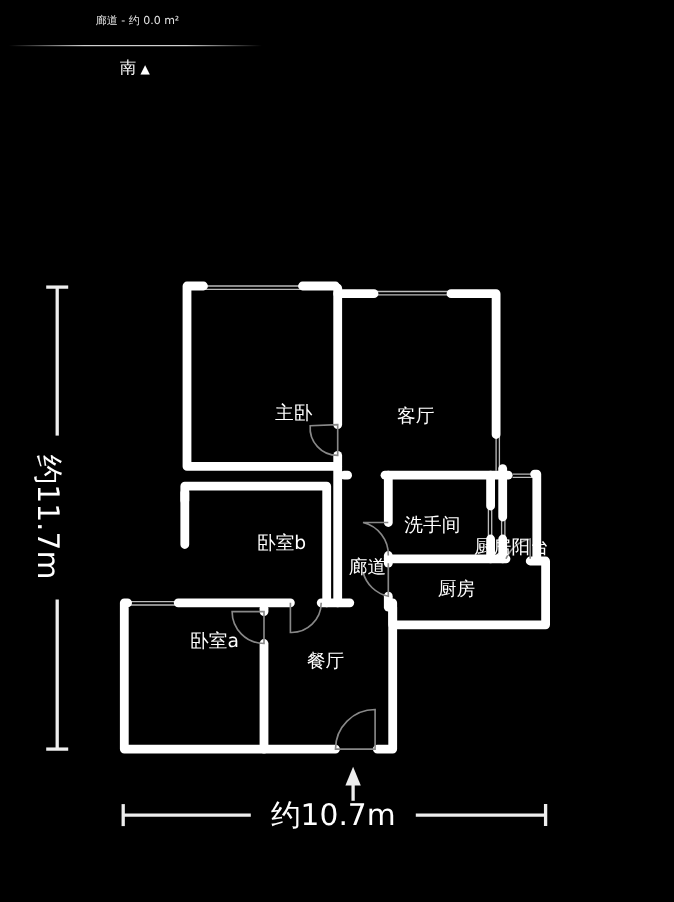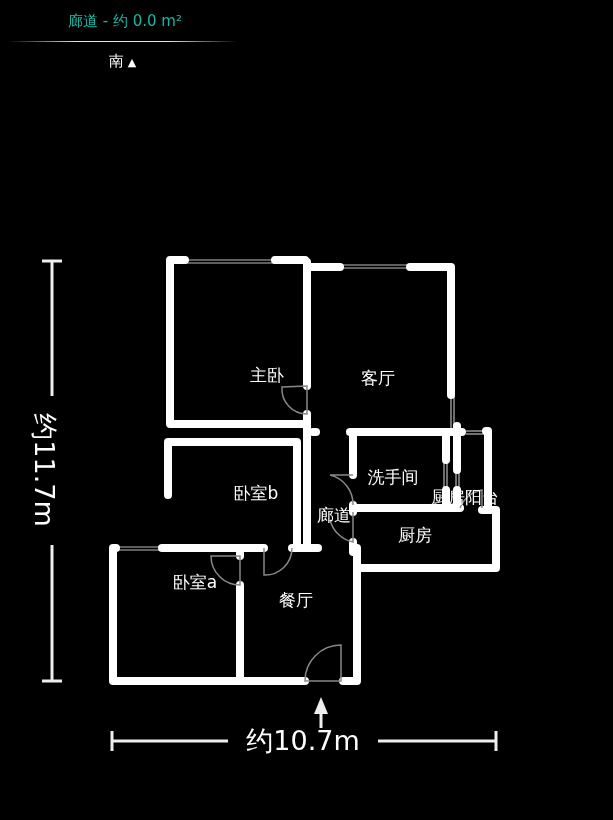--- a/index.html
+++ b/index.html
@@ -1,18 +1,18 @@
 <!DOCTYPE html>
 <html><head>
 <meta charset="utf-8">
 <style>
   html, body { margin:0; padding:0; background:#000; }
   body { width:613px; height:820px; position:relative; overflow:hidden; font-family:"DejaVu Sans", sans-serif; color:#fff; }
   .header { position:absolute; left:0; top:0; width:250px; }
-  .header-title { position:absolute; left:0; width:250px; top:12px; text-align:center; font-size:15px; color:#14b8a6; }
+  .header-title { position:absolute; left:0; width:250px; top:12px; text-align:center; font-size:10px; color:#e5e5e5; }
   .header-divider { position:absolute; left:8px; top:41px; width:230px; height:1px; background:linear-gradient(90deg, rgba(255,255,255,0), rgba(255,255,255,0.9) 30%, rgba(255,255,255,0.9) 70%, rgba(255,255,255,0)); }
   .compass { position:absolute; left:0; width:245px; top:52px; text-align:center; font-size:15px; }
   .compass .arrow { font-size:11px; margin-left:4px; }
   svg#plan { position:absolute; left:0; top:0; }
   .room-label { fill:#fff; font-size:17px; font-family:"DejaVu Sans", sans-serif; }
   .dim-label { fill:#fff; font-size:27px; font-family:"DejaVu Sans", sans-serif; }
 </style>
 </head>
 <body>
 

